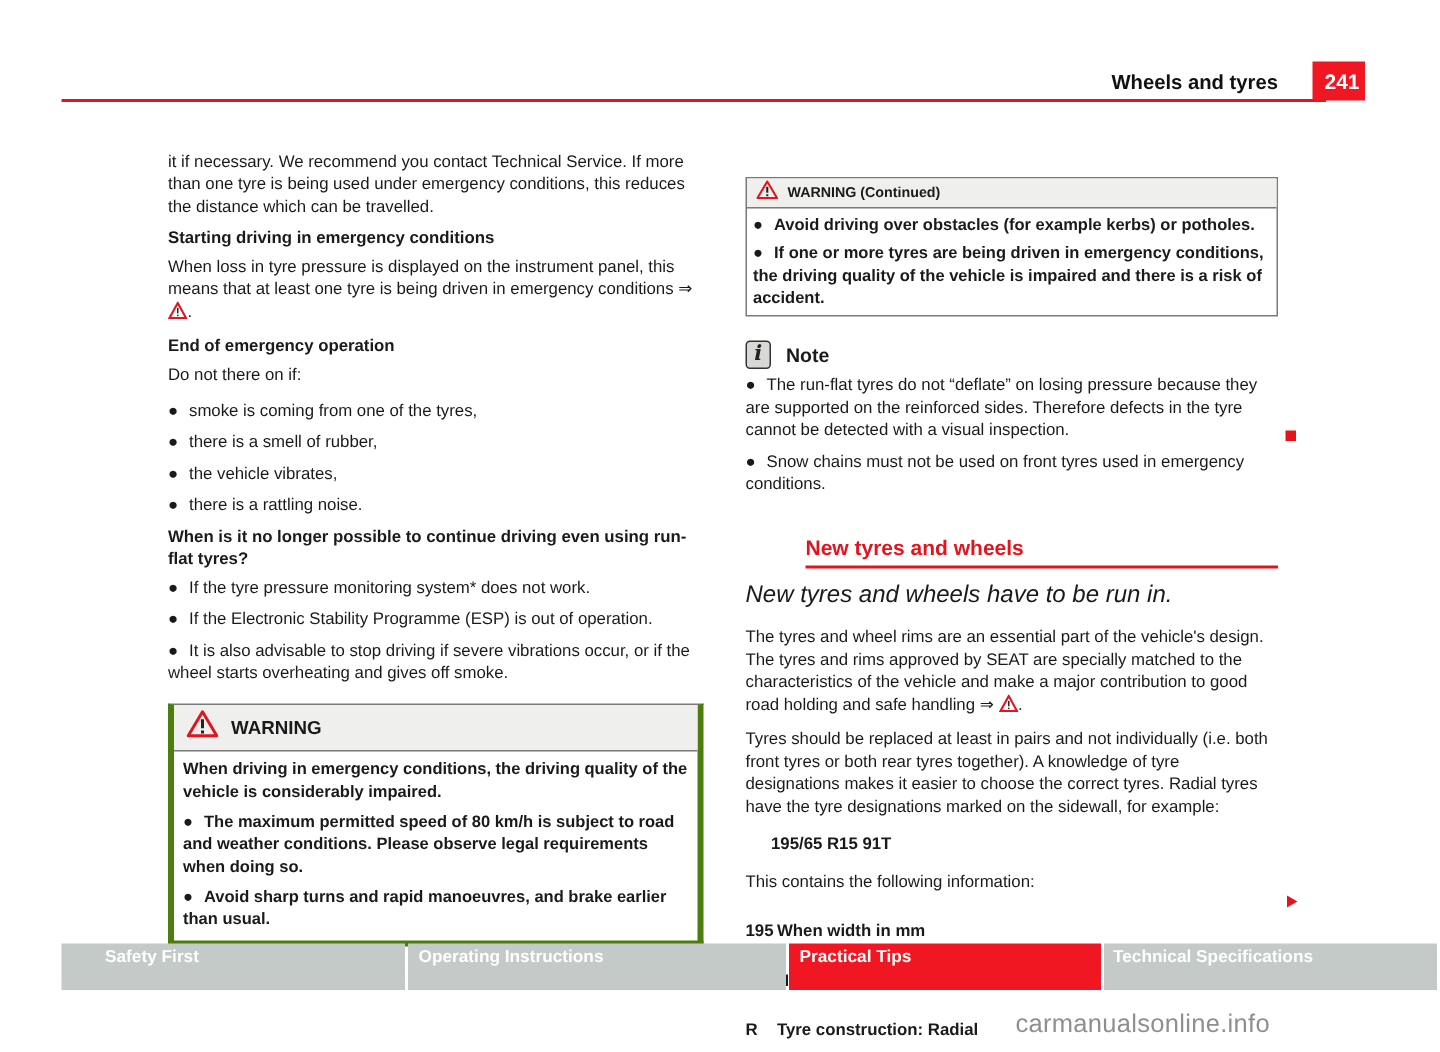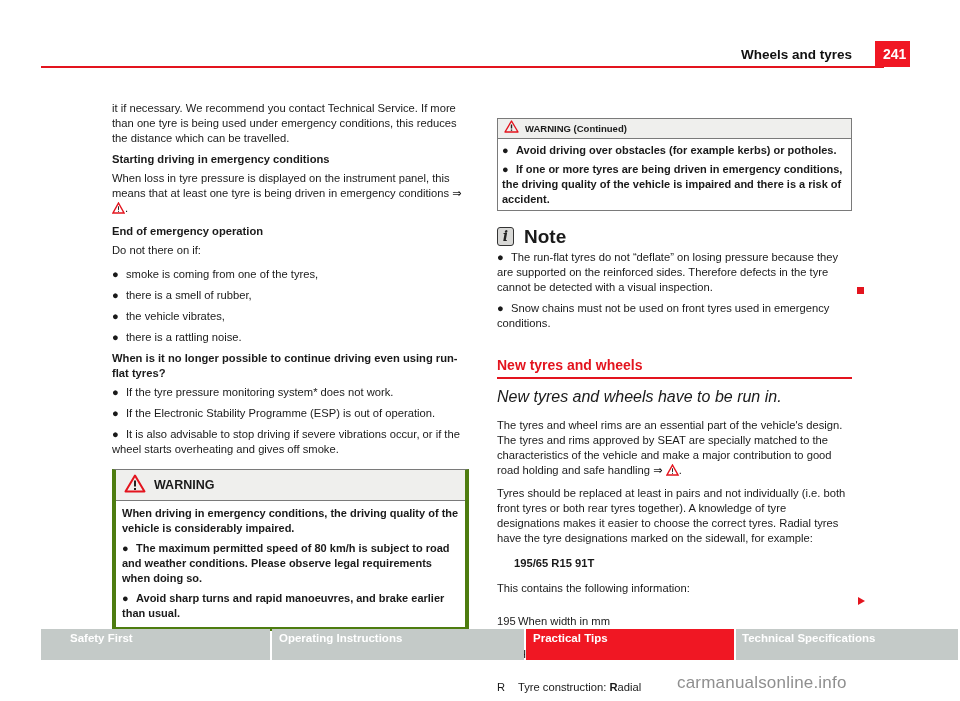--- a/index.html
+++ b/index.html
@@ -26,27 +26,27 @@
   .warn-body { padding:5px 6px 6px 6px; font-weight:bold; font-size:11px; line-height:15px; }
   .warn-body p { margin:0 0 5px 0; }
 
   .warn2 { border:1px solid #7a7a7a; }
   .warn2 .warn-head { height:19px; padding-left:6px; }
   .warn2 .wt { font-size:9.5px; margin-left:6px; }
   .warn2 .warn-body { padding:4px 4px 3px 4px; }
 
   .note-head { display:flex; align-items:center; margin-top:16px; margin-bottom:4px; }
   .note-icon { width:17px; height:19px; border:1.5px solid #333; border-radius:3px; background:#d8d8d6; display:flex; align-items:center; justify-content:center; font-weight:bold; font-family:"DejaVu Serif", serif; font-size:14px; font-style:italic; color:#222; box-sizing:border-box; }
-  .note-title { font-weight:bold; font-size:19px; margin-left:10px; }
+  .note-title { font-weight:bold; font-size:13px; margin-left:10px; }
   .end-square { position:absolute; width:7px; height:7px; background:#e3141e; }
 
-  .sec-title { color:#e3141e; font-weight:bold; font-size:14px; margin-top:27px; padding-bottom:4px; border-bottom:2px solid #e3141e; }
+  .sec-title { color:#e3141e; font-weight:bold; font-size:14px; margin-top:27px; padding-bottom:4px; border-bottom:2px solid #e3141e;margin-left:40px; }
   .sec-sub { font-style:italic; font-size:16px; margin:10px 0 14px 0; color:#1a1a1a; }
   .code { font-weight:bold; margin:0 0 10px 17px; }
-  .def { display:flex; margin:18px 0 4px 0; }
+  .def { display:flex; margin:18px 0 4px 0;font-weight:bold; }
   .def .k { width:21px; }
   .next-arrow { position:absolute; width:0; height:0; border-top:4px solid transparent; border-bottom:4px solid transparent; border-left:7px solid #e3141e; }
 
   .footer { position:absolute; top:629px; left:41px; height:31px; display:flex; }
   .tab { height:31px; box-sizing:border-box; padding:3px 0 0 0; font-weight:bold; font-size:11.5px; color:#fff; background:#c4cac8; margin-right:2px; }
   .tab.active { background:#f01723; }
   .watermark { position:absolute; left:677px; top:673px; font-size:17px; color:#8f8f8f; letter-spacing:0.2px; }
 </style>
 </head>
 <body>

